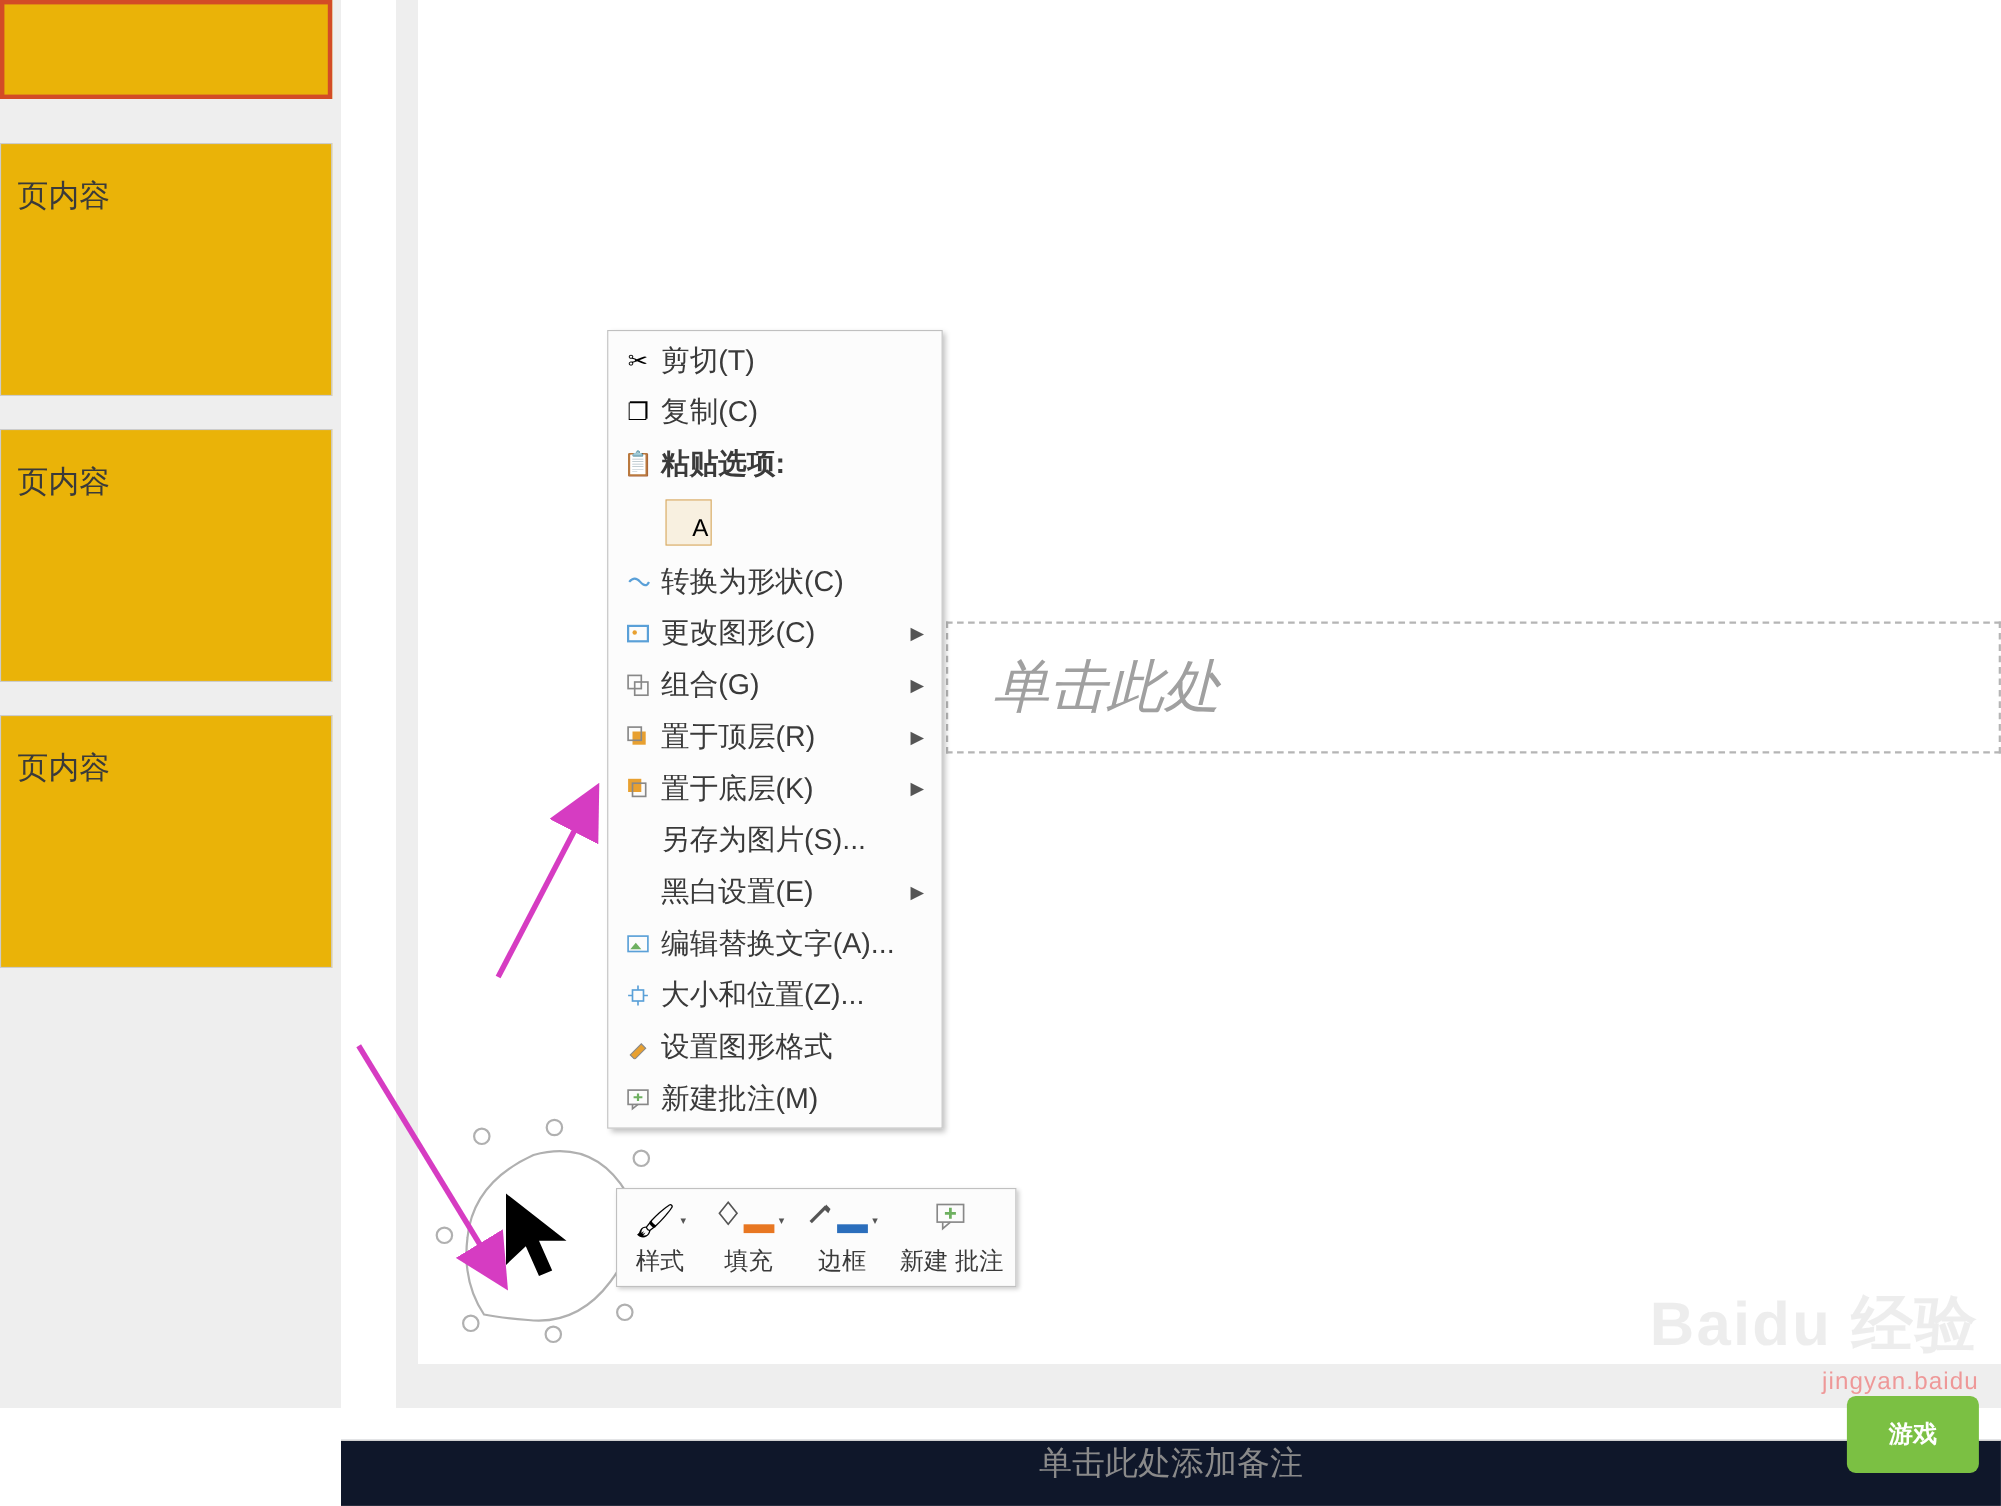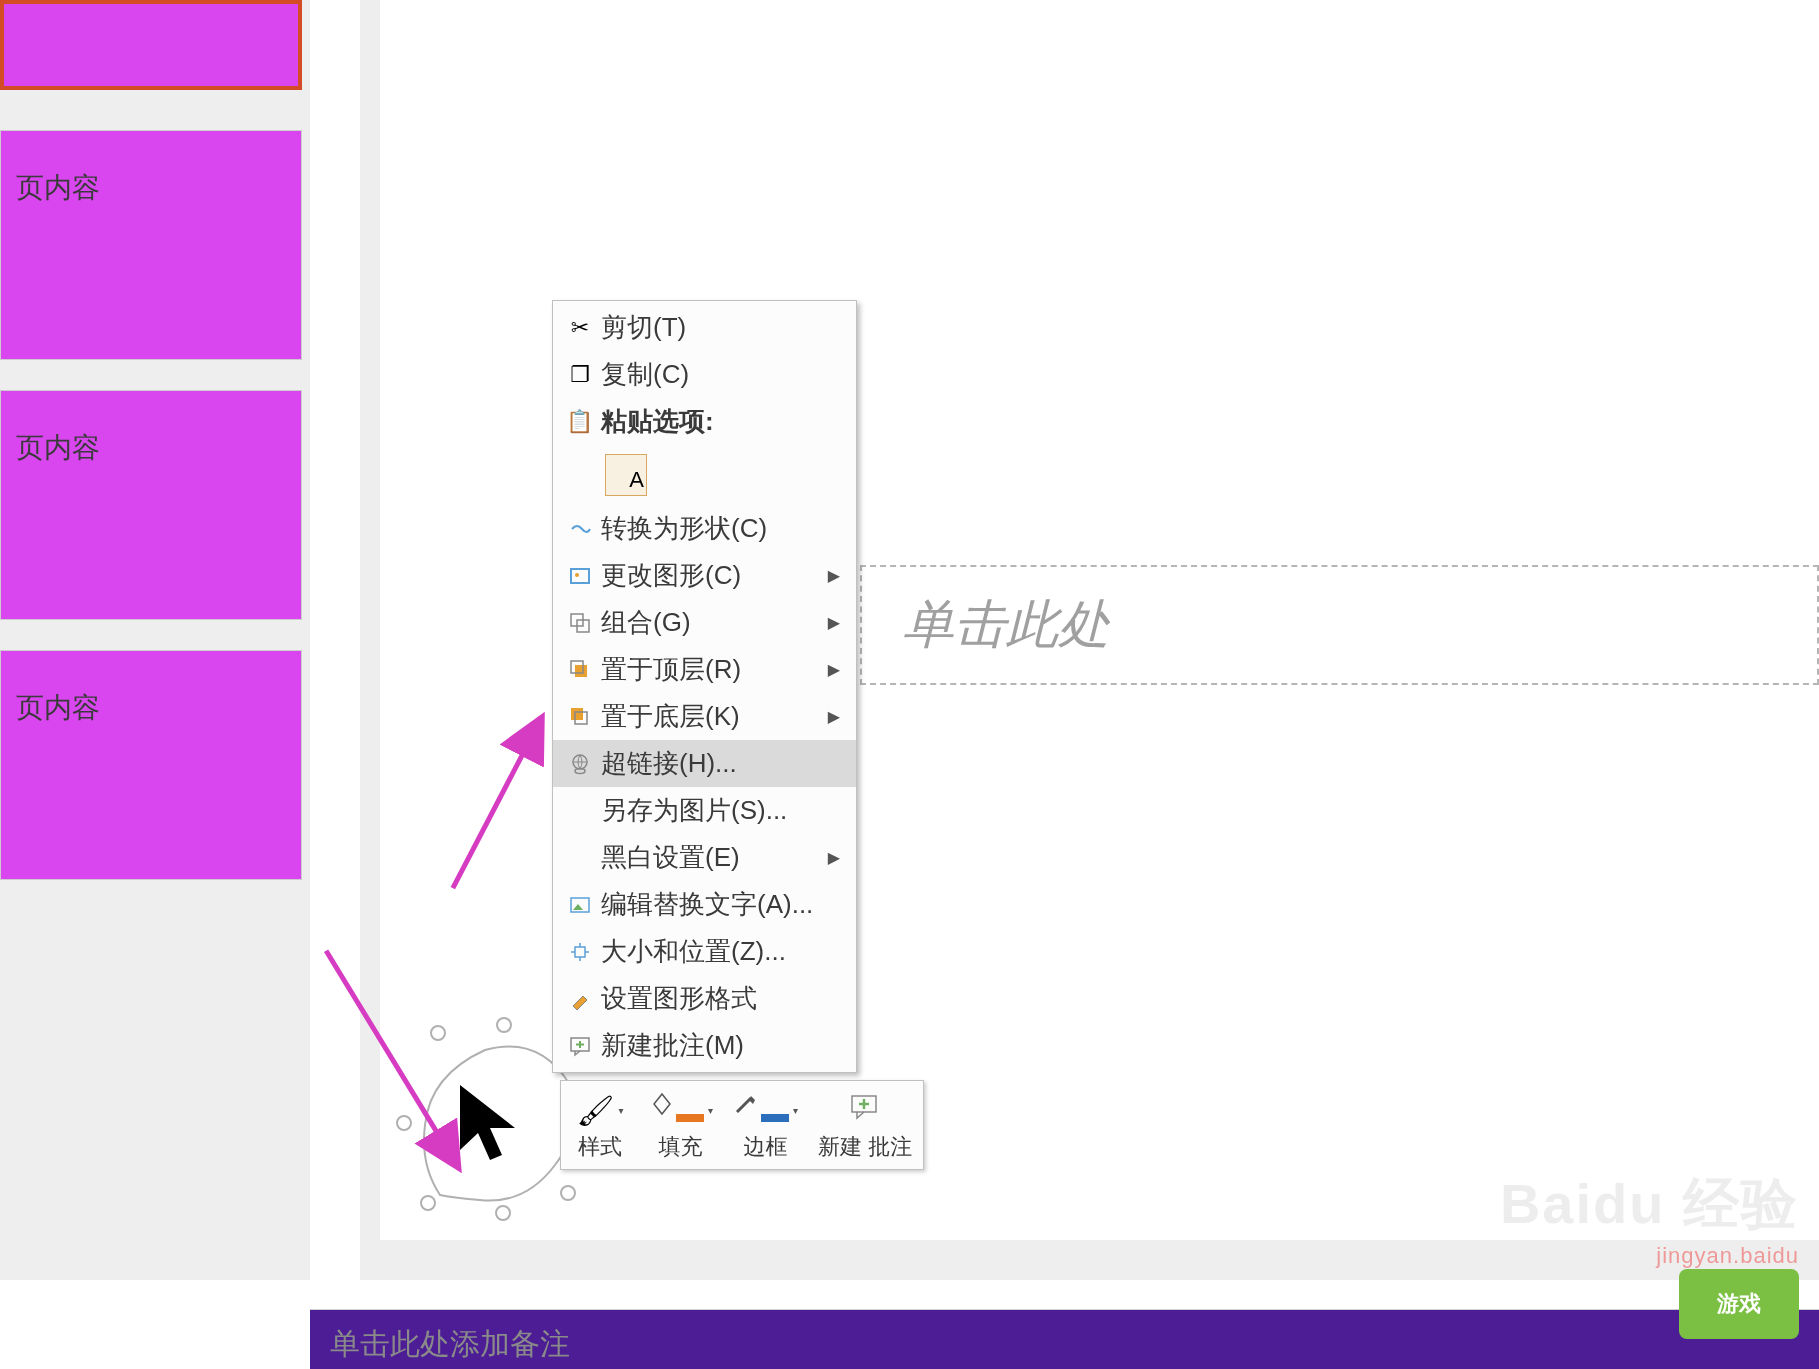--- a/index.html
+++ b/index.html
@@ -9,24 +9,24 @@
       position: absolute;
       left: 0;
       top: 0;
       width: 310px;
       height: 1280px;
       background: #eeeeee;
       padding-top: 0;
     }
     
     .thumbnail {
-      background: #d946ef;
+      background: #eab308;
       border: 1px solid #cccccc;
       margin-bottom: 30px;
-      padding: 28px 10px;
+      padding: 18px 10px;
       width: 302px;
       height: 230px;
       display: flex;
       align-items: flex-start;
     }
     
     .thumbnail.selected {
       border: 4px solid #d34c26;
       height: 90px;
       margin-bottom: 40px;
@@ -196,25 +196,26 @@
     
     .fill-swatch { display: inline-block; width: 28px; height: 8px; background: #e87722; margin-top: 20px; }
     .border-swatch { display: inline-block; width: 28px; height: 8px; background: #2b6ebc; margin-top: 20px; }
     
     .notes-panel {
       position: absolute;
       left: 310px;
       right: 0;
       bottom: 0;
       height: 60px;
-      background: #4c1d95;
+      background: #0f172a;
       border-top: 1px solid #d0d0d0;
-      padding: 14px 20px;
+      padding: 0 20px;
       font-size: 30px;
       color: #8a8a8a;
+      text-align: center;
     }
     
     .arrow-annotation {
       position: absolute;
       pointer-events: none;
     }
     
     .arrow1 { left: 410px; top: 730px; width: 180px; height: 140px; transform: rotate(-25deg); }
     .arrow2 { left: 260px; top: 990px; width: 260px; height: 180px; transform: rotate(30deg); }
     
@@ -362,30 +363,20 @@
   </div>
   <div class="menu-item">
     <span class="menu-icon">
         <svg width="22" height="22">
           <rect x="2" y="2" width="12" height="12" fill="#e8a030"></rect>
           <rect x="6" y="6" width="12" height="12" fill="none" stroke="#888" stroke-width="1.5"></rect>
         </svg>
       </span>
     <span class="menu-label">置于底层(K)</span>
     <span class="menu-arrow">▶</span>
-  </div>
-  <div class="menu-item highlighted">
-    <span class="menu-icon">
-        <svg width="24" height="24">
-          <circle cx="12" cy="10" r="7" fill="none" stroke="#888" stroke-width="1.5"></circle>
-          <path d="M5 10 L19 10 M12 3 Q8 10 12 17 M12 3 Q16 10 12 17" fill="none" stroke="#888" stroke-width="1"></path>
-          <ellipse cx="12" cy="19" rx="5" ry="2.5" fill="none" stroke="#888" stroke-width="1.5"></ellipse>
-        </svg>
-      </span>
-    <span class="menu-label">超链接(H)...</span>
   </div>
   <div class="menu-item">
     <span class="menu-icon"></span>
     <span class="menu-label">另存为图片(S)...</span>
   </div>
   <div class="menu-item">
     <span class="menu-icon"></span>
     <span class="menu-label">黑白设置(E)</span>
     <span class="menu-arrow">▶</span>
   </div>

